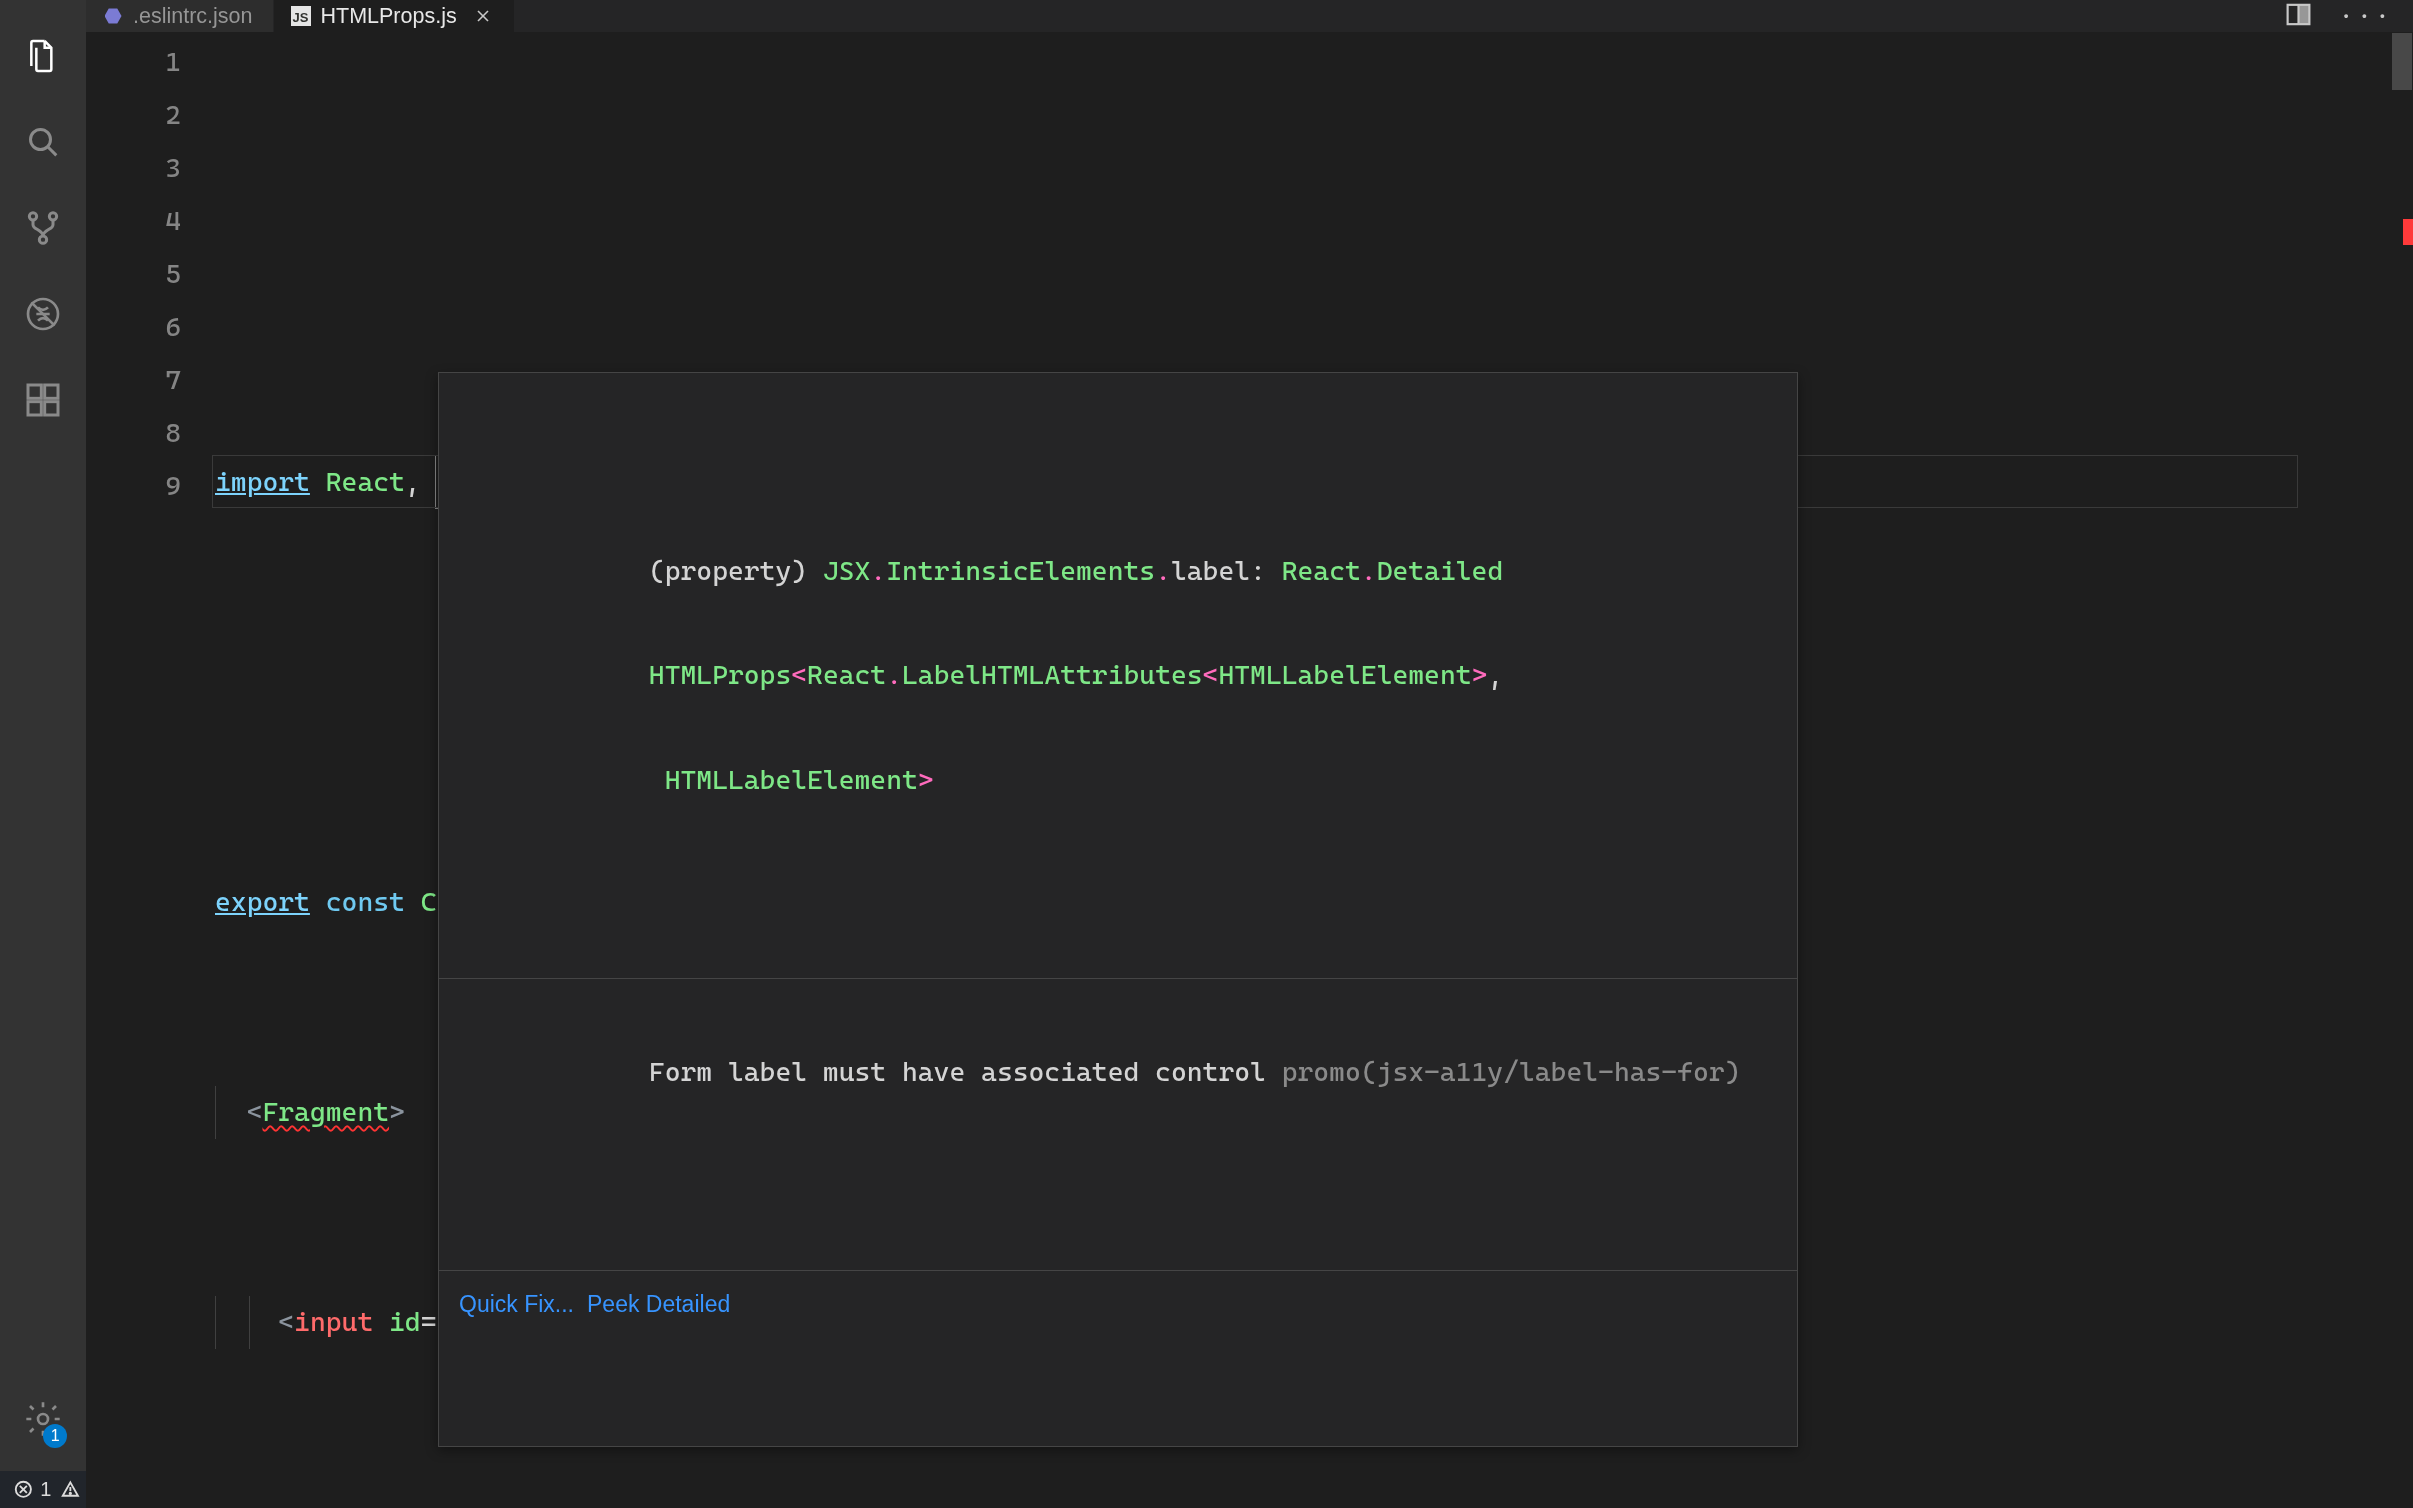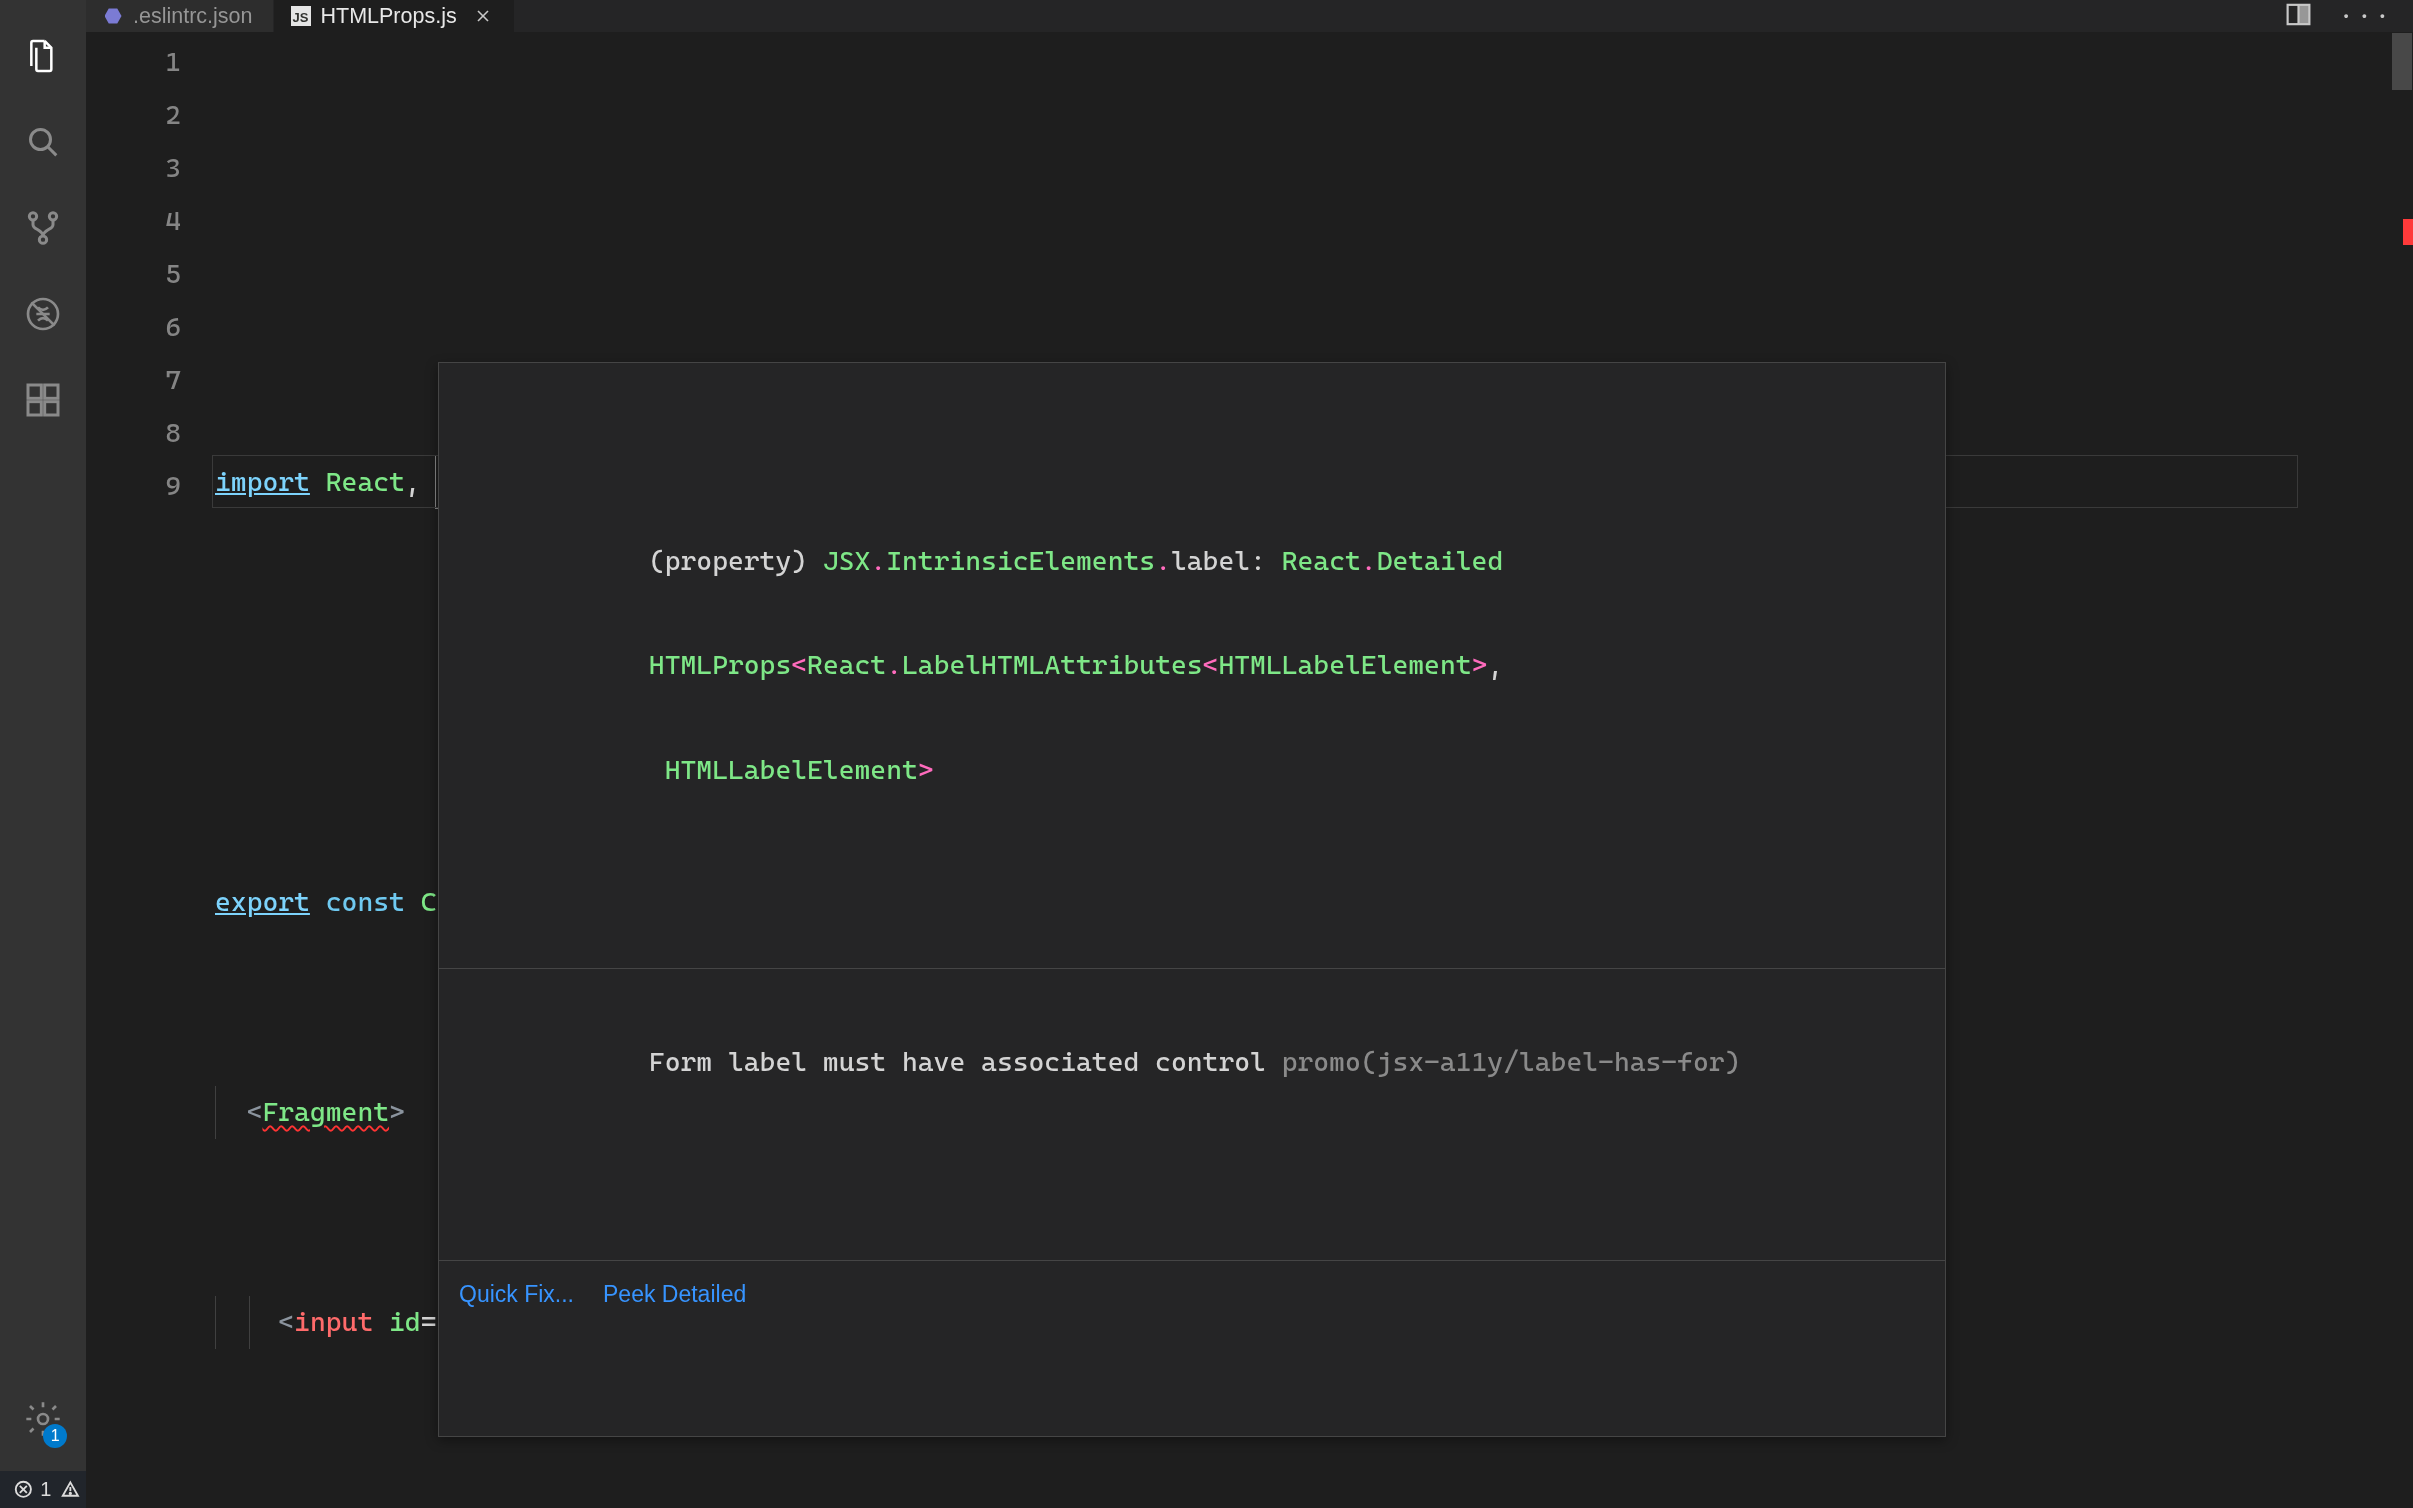--- a/index.html
+++ b/index.html
@@ -193,34 +193,34 @@
   }
 
   
   .ov-mark { position:absolute; right:0; width:10px; height:13px; }
   .ov-red { background:#ff3a3a; }
 
   
   .hover-tip {
     position: absolute;
     left: 223px;
-    top: 330px;
-    width: 1508px;
+    top: 340px;
+    width: 1360px;
     background: #252526;
     border: 1.4px solid #454545;
     box-shadow: 0 4.3px 11.5px rgba(0,0,0,0.4);
     color: #d4d4d4;
     font-size: 27px;
     line-height: 1.94;
   }
   .hover-section { padding: 14.4px 20px; }
   .hover-divider { border-top: 1.4px solid #454545; }
   .hover-actions {
     display:flex;
-    gap: 29px;
+    gap: 13px;
     padding: 11.5px 20px 14.4px;
   }
   .hover-link { color:#3794ff; font-family:-apple-system, sans-serif; font-size:23px; }
   .tok-intr-pink { color:#ff6bbd; }
   .tok-intr-green { color:#7ee787; }
   .tok-intr-grey { color:#d4d4d4; }
   .tok-lint-dim { color:#8a8a8a; }
 
   
   .status-bar {

